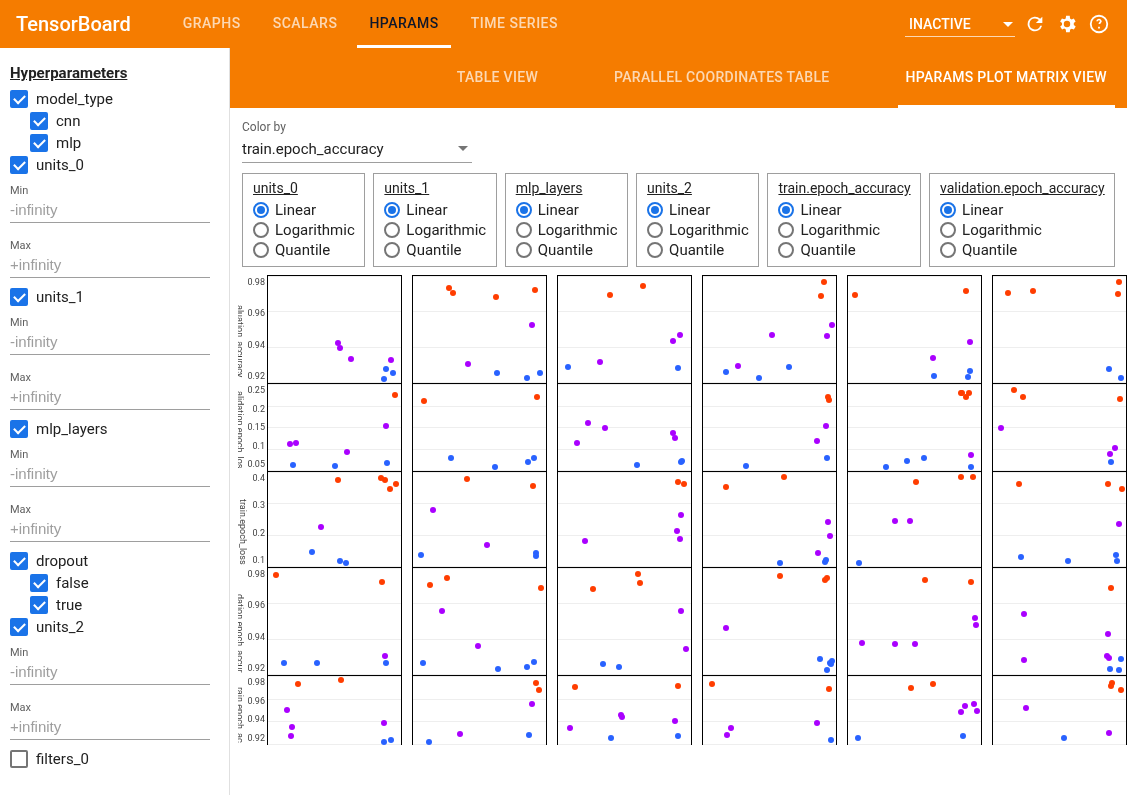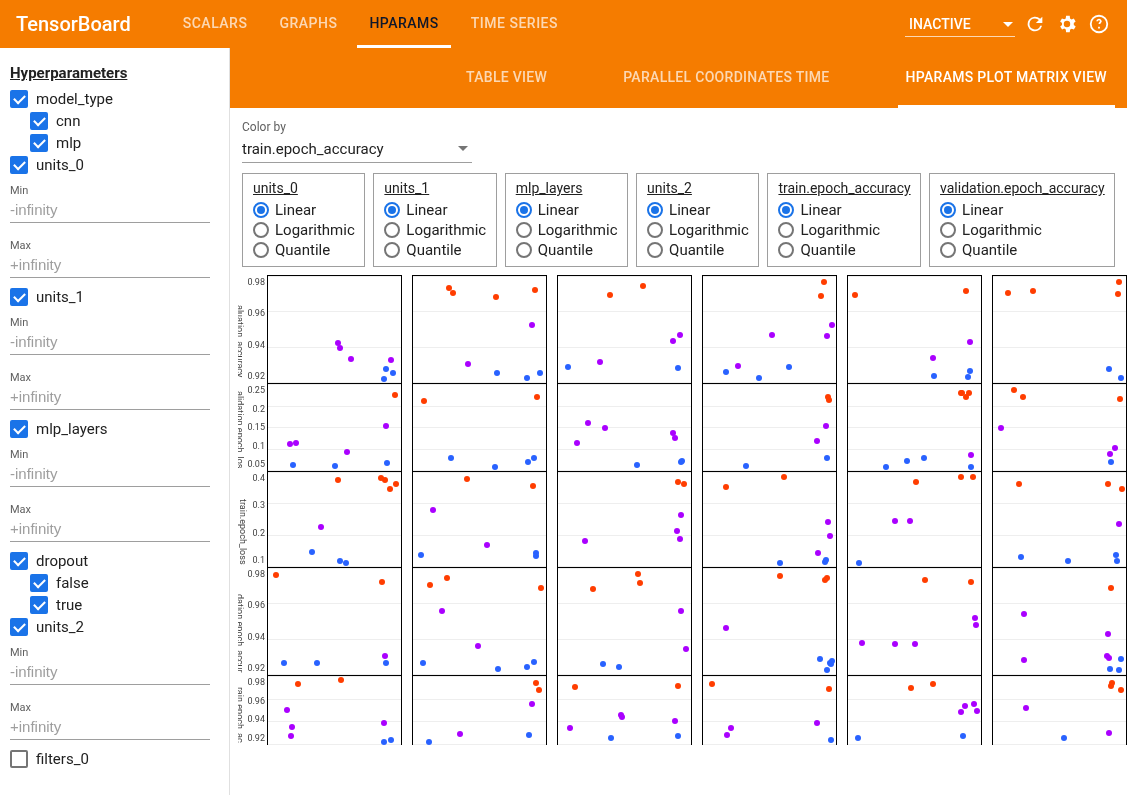--- a/index.html
+++ b/index.html
@@ -53,22 +53,22 @@
 .red{background:#ff3d00}
 .blue{background:#2962ff}
 .purple{background:#aa00ff}
 </style>
 </head>
 <body>
 
 <div class="header">
   <div class="logo">TensorBoard</div>
   <div class="tabs">
+    <div class="tab">GRAPHS</div>
     <div class="tab">SCALARS</div>
-    <div class="tab">GRAPHS</div>
     <div class="tab active">HPARAMS</div>
     <div class="tab">TIME SERIES</div>
   </div>
   <div class="reload-sel">
     <div class="sel">INACTIVE</div>
     <div class="hicon">
         <svg viewBox="0 0 24 24">
           <path d="M17.65 6.35A8 8 0 1 0 19.73 14h-2.08A6 6 0 1 1 12 6a6 6 0 0 1 4.24 1.76L13 11h7V4z"></path>
         </svg>
       </div>
@@ -154,21 +154,21 @@
     <div class="sb-row">
         <span class="cb"></span>
         <span class="sb-label">filters_0</span>
       </div>
   </div>
 
   <div class="content">
     <div class="subheader">
       <div class="subtabs">
         <div class="subtab">TABLE VIEW</div>
-        <div class="subtab">PARALLEL COORDINATES TIME</div>
+        <div class="subtab">PARALLEL COORDINATES TABLE</div>
         <div class="subtab active">HPARAMS PLOT MATRIX VIEW</div>
       </div>
     </div>
 
     <div class="controls">
       <div class="clabel">Color by</div>
       <div class="csel">train.epoch_accuracy</div>
 
       <div class="scale-row" id="scale-row">
           <div class="scale-box">

